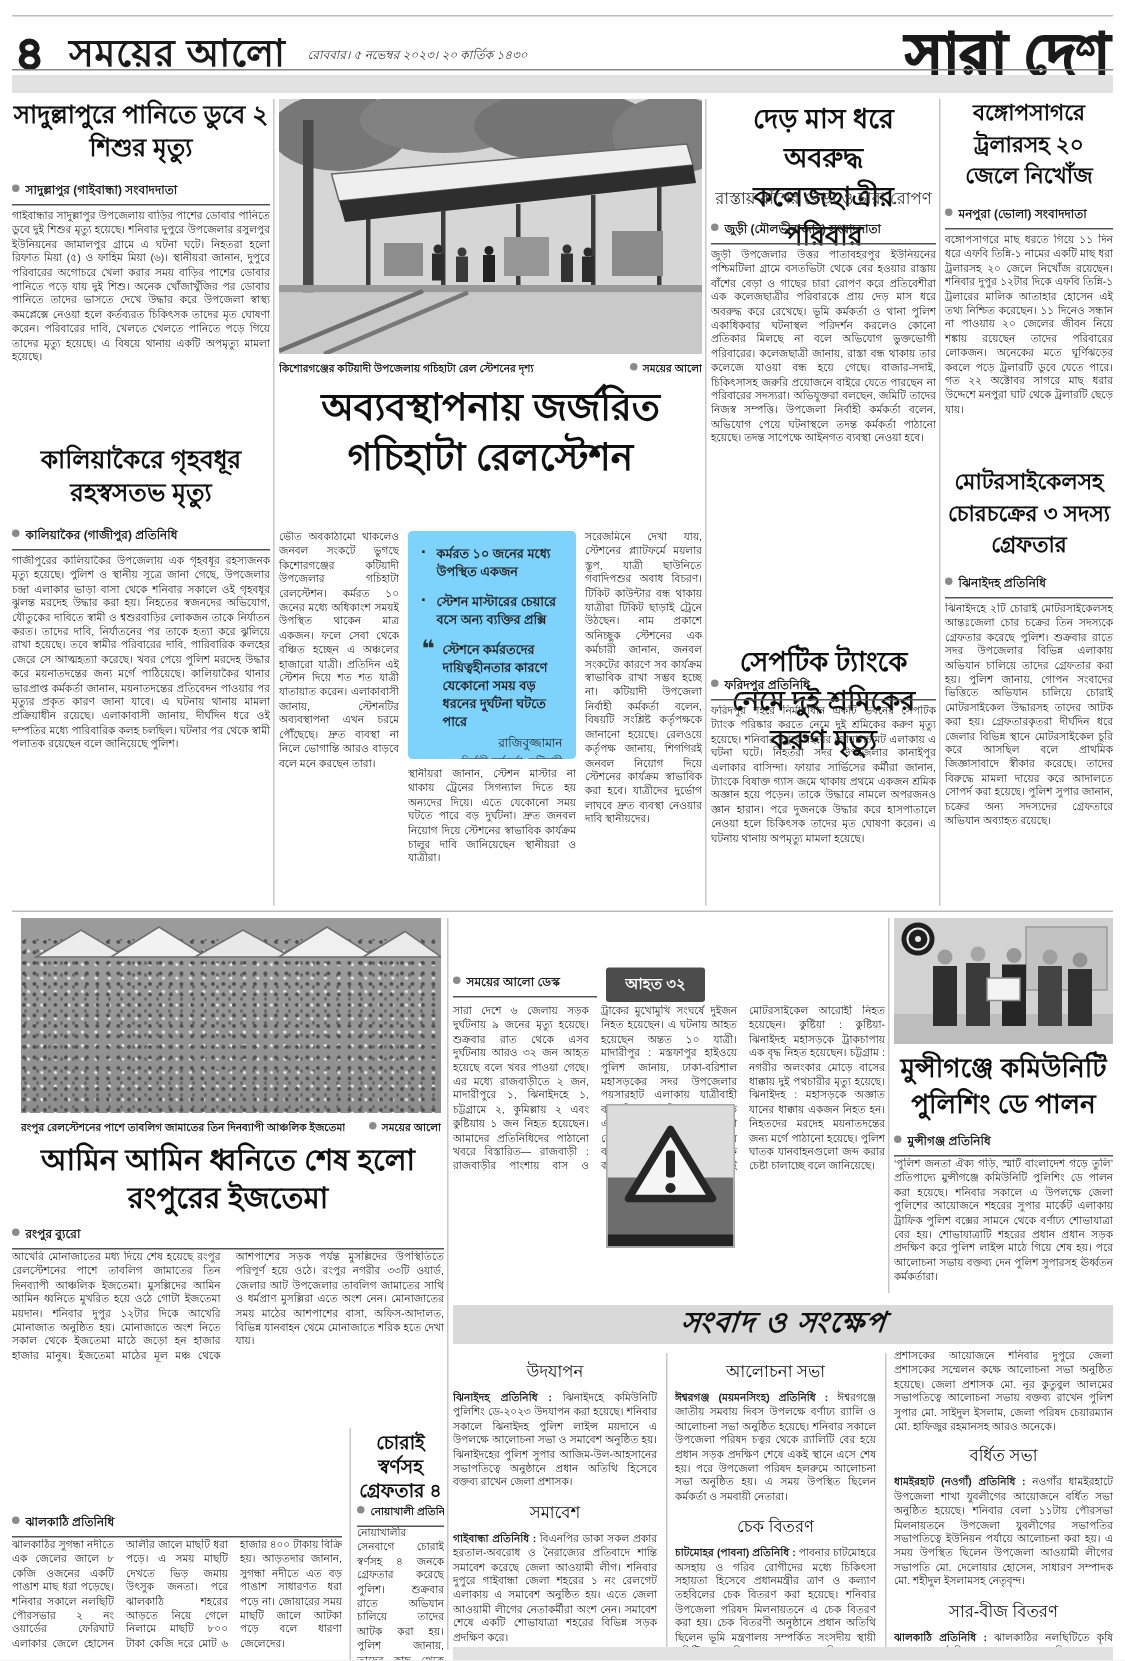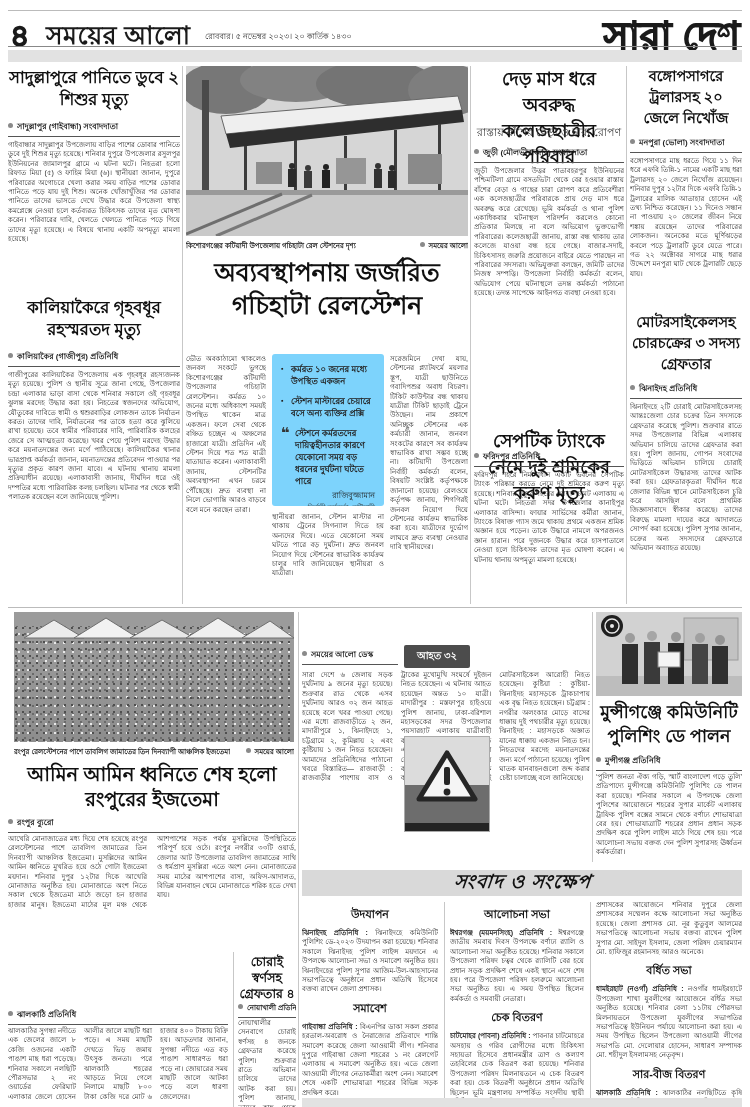--- a/index.html
+++ b/index.html
@@ -37,53 +37,53 @@
   .gb-quote{flex:0 0 14px;font-size:15px;line-height:12px;color:#333;font-weight:bold;}
   .gb-text{font-size:8.5px;line-height:12px;font-weight:bold;color:#222;}
   .gb-sign{text-align:right;margin-top:2px;}
   .gb-name{font-size:8px;font-weight:normal;}
   .gb-title{font-size:7px;color:#333;}
   .badge{background:#4c4c4c;color:#fff;font-size:10px;font-weight:bold;text-align:center;
          border-radius:2px;padding:3px 0;}
   .briefband{background:#d9d9d9;display:flex;align-items:center;justify-content:center;}
   .briefband .script{font-size:19px;font-weight:bold;font-style:italic;transform:skewX(-6deg);
          letter-spacing:1px;color:#111;}
-  .bh{font-size:11px;font-weight:bold;text-align:center;margin:6px 0 3px;color:#111;}
+  .bh{font-size:11px;font-weight:normal;text-align:center;margin:6px 0 3px;color:#111;}
   .bp{font-size:7px;line-height:9.4px;text-align:justify;color:#242424;}
   .bb{font-weight:bold;}
   .photo{overflow:hidden;background:#cfcfcf;}
   .crowd{background:
      radial-gradient(circle at 2px 2px, #4f4f4f 1.1px, transparent 1.4px),
      radial-gradient(circle at 5px 4px, #e8e8e8 0.9px, transparent 1.2px),
      radial-gradient(circle at 3px 6px, #6a6a6a 1px, transparent 1.3px),
      linear-gradient(#9f9f9f,#8d8d8d);
      background-size:7px 7px,9px 9px,8px 8px,100% 100%;}
 </style>
 </head>
 <body>
 
 <div class="page">
 
   <div class="abs hr" style="left:8px;top:10px;width:734px;"></div>
   <div class="abs outline-txt" style="left:10px;top:12px;font-size:30px;">৪</div>
   <div class="abs masthead" style="left:46px;top:16px;">সময়ের আলো</div>
-  <div class="abs dateline" style="left:205px;top:30px;">রোববার। ৫ নভেম্বর ২০২৩। ২০ কার্তিক ১৪৩০</div>
+  <div class="abs dateline" style="left:205px;top:30px;font-style:italic;">রোববার। ৫ নভেম্বর ২০২৩। ২০ কার্তিক ১৪৩০</div>
   <div class="abs outline-txt" style="right:10px;top:6px;font-size:38px;">সারা দেশ</div>
   <div class="abs hr" style="left:8px;top:46px;width:734px;background:#888;"></div>
   <div class="abs grayband" style="left:8px;top:50px;width:734px;height:12px;"></div>
 
   <div class="abs vr" style="left:182px;top:66px;height:538px;"></div>
   <div class="abs vr" style="left:470px;top:66px;height:538px;"></div>
   <div class="abs vr" style="left:626px;top:66px;height:538px;"></div>
 
   <div class="abs hl h17" style="left:8px;top:66px;width:172px;">সাদুল্লাপুরে পানিতে ডুবে ২ শিশুর মৃত্যু</div>
   <div class="abs byline" style="left:8px;top:120px;width:172px;"><span class="bdot"></span><span>সাদুল্লাপুর (গাইবান্ধা) সংবাদদাতা</span></div>
   <div class="abs bt" style="left:8px;top:140px;width:172px;height:150px;">গাইবান্ধার সাদুল্লাপুর উপজেলায় বাড়ির পাশের ডোবার পানিতে ডুবে দুই শিশুর মৃত্যু হয়েছে। শনিবার দুপুরে উপজেলার রসুলপুর ইউনিয়নের জামালপুর গ্রামে এ ঘটনা ঘটে। নিহতরা হলো রিফাত মিয়া (৫) ও ফাহিম মিয়া (৬)। স্থানীয়রা জানান, দুপুরে পরিবারের অগোচরে খেলা করার সময় বাড়ির পাশের ডোবার পানিতে পড়ে যায় দুই শিশু। অনেক খোঁজাখুঁজির পর ডোবার পানিতে তাদের ভাসতে দেখে উদ্ধার করে উপজেলা স্বাস্থ্য কমপ্লেক্সে নেওয়া হলে কর্তব্যরত চিকিৎসক তাদের মৃত ঘোষণা করেন। পরিবারের দাবি, খেলতে খেলতে পানিতে পড়ে গিয়ে তাদের মৃত্যু হয়েছে। এ বিষয়ে থানায় একটি অপমৃত্যু মামলা হয়েছে।</div>
 
-  <div class="abs hl h17" style="left:8px;top:296px;width:172px;">কালিয়াকৈরে গৃহবধূর রহস্মরতদ মৃত্যু</div>
+  <div class="abs hl h17" style="left:8px;top:296px;width:172px;">কালিয়াকৈরে গৃহবধূর রহস্বসতভ মৃত্যু</div>
   <div class="abs byline" style="left:8px;top:350px;width:172px;"><span class="bdot"></span><span>কালিয়াকৈর (গাজীপুর) প্রতিনিধি</span></div>
   <div class="abs bt" style="left:8px;top:370px;width:172px;height:234px;">গাজীপুরের কালিয়াকৈর উপজেলায় এক গৃহবধূর রহস্যজনক মৃত্যু হয়েছে। পুলিশ ও স্থানীয় সূত্রে জানা গেছে, উপজেলার চন্দ্রা এলাকার ভাড়া বাসা থেকে শনিবার সকালে ওই গৃহবধূর ঝুলন্ত মরদেহ উদ্ধার করা হয়। নিহতের স্বজনদের অভিযোগ, যৌতুকের দাবিতে স্বামী ও শ্বশুরবাড়ির লোকজন তাকে নির্যাতন করত। তাদের দাবি, নির্যাতনের পর তাকে হত্যা করে ঝুলিয়ে রাখা হয়েছে। তবে স্বামীর পরিবারের দাবি, পারিবারিক কলহের জেরে সে আত্মহত্যা করেছে। খবর পেয়ে পুলিশ মরদেহ উদ্ধার করে ময়নাতদন্তের জন্য মর্গে পাঠিয়েছে। কালিয়াকৈর থানার ভারপ্রাপ্ত কর্মকর্তা জানান, ময়নাতদন্তের প্রতিবেদন পাওয়ার পর মৃত্যুর প্রকৃত কারণ জানা যাবে। এ ঘটনায় থানায় মামলা প্রক্রিয়াধীন রয়েছে। এলাকাবাসী জানায়, দীর্ঘদিন ধরে ওই দম্পতির মধ্যে পারিবারিক কলহ চলছিল। ঘটনার পর থেকে স্বামী পলাতক রয়েছেন বলে জানিয়েছে পুলিশ।</div>
 
   <div class="abs photo" style="left:186px;top:66px;width:282px;height:170px;">
     <svg width="282" height="170" viewBox="0 0 282 170">
       <rect width="282" height="170" fill="#d6d6d6"></rect>
       <ellipse cx="40" cy="22" rx="46" ry="26" fill="#777"></ellipse>
       <ellipse cx="110" cy="14" rx="56" ry="22" fill="#828282"></ellipse>
       <ellipse cx="190" cy="18" rx="60" ry="24" fill="#747474"></ellipse>
       <ellipse cx="262" cy="24" rx="40" ry="26" fill="#7e7e7e"></ellipse>

